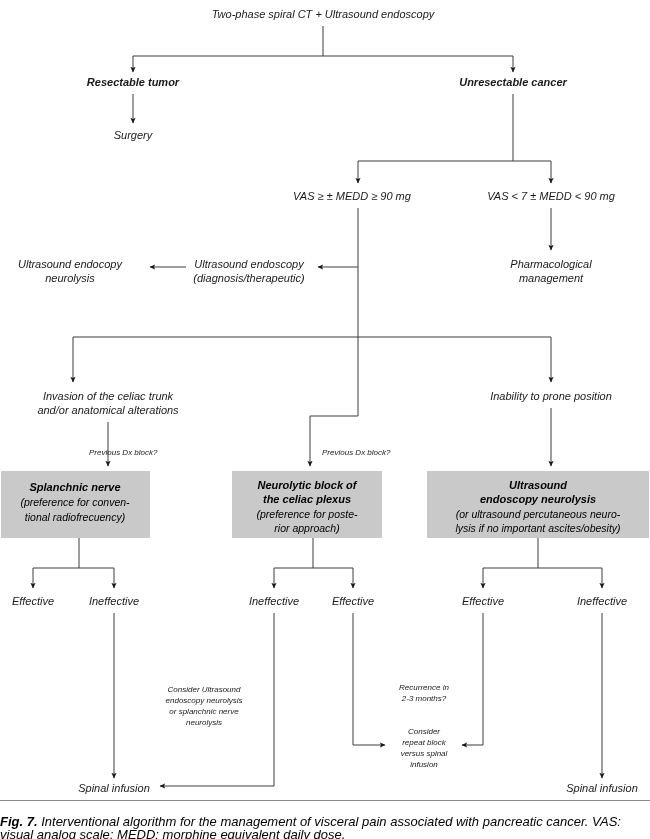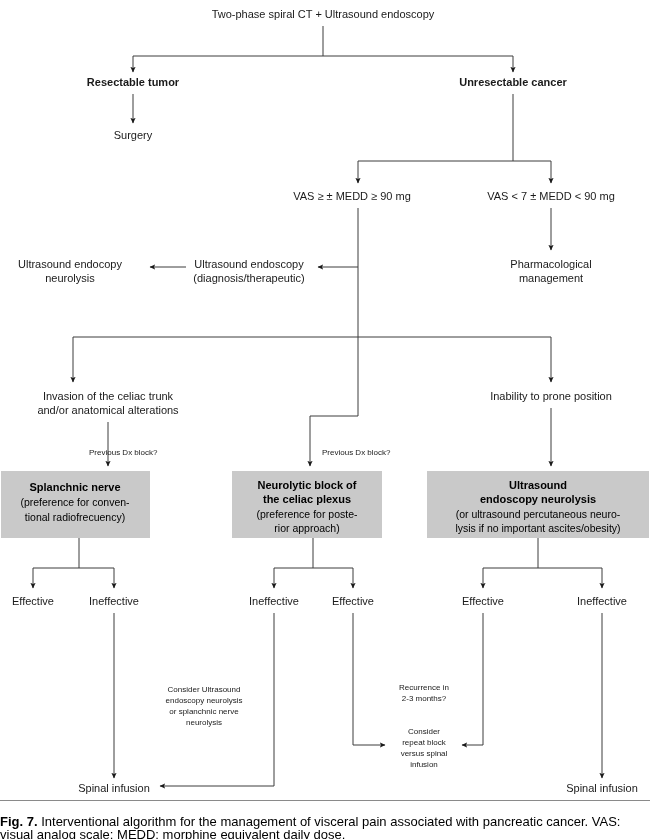--- a/index.html
+++ b/index.html
@@ -12,20 +12,21 @@
     height: 839px;
     font-family: "Liberation Sans", sans-serif;
     color: #000000;
     position: relative;
     overflow: hidden;
   }
   #figure-root {
     position: relative;
     width: 650px;
     height: 684px;
+    font-style: italic;
   }
   svg.flow {
     position: absolute;
     top: 0;
     left: 0;
     width: 650px;
     height: 839px;
   }
   .node-text {
     font-family: "Liberation Sans", sans-serif;

